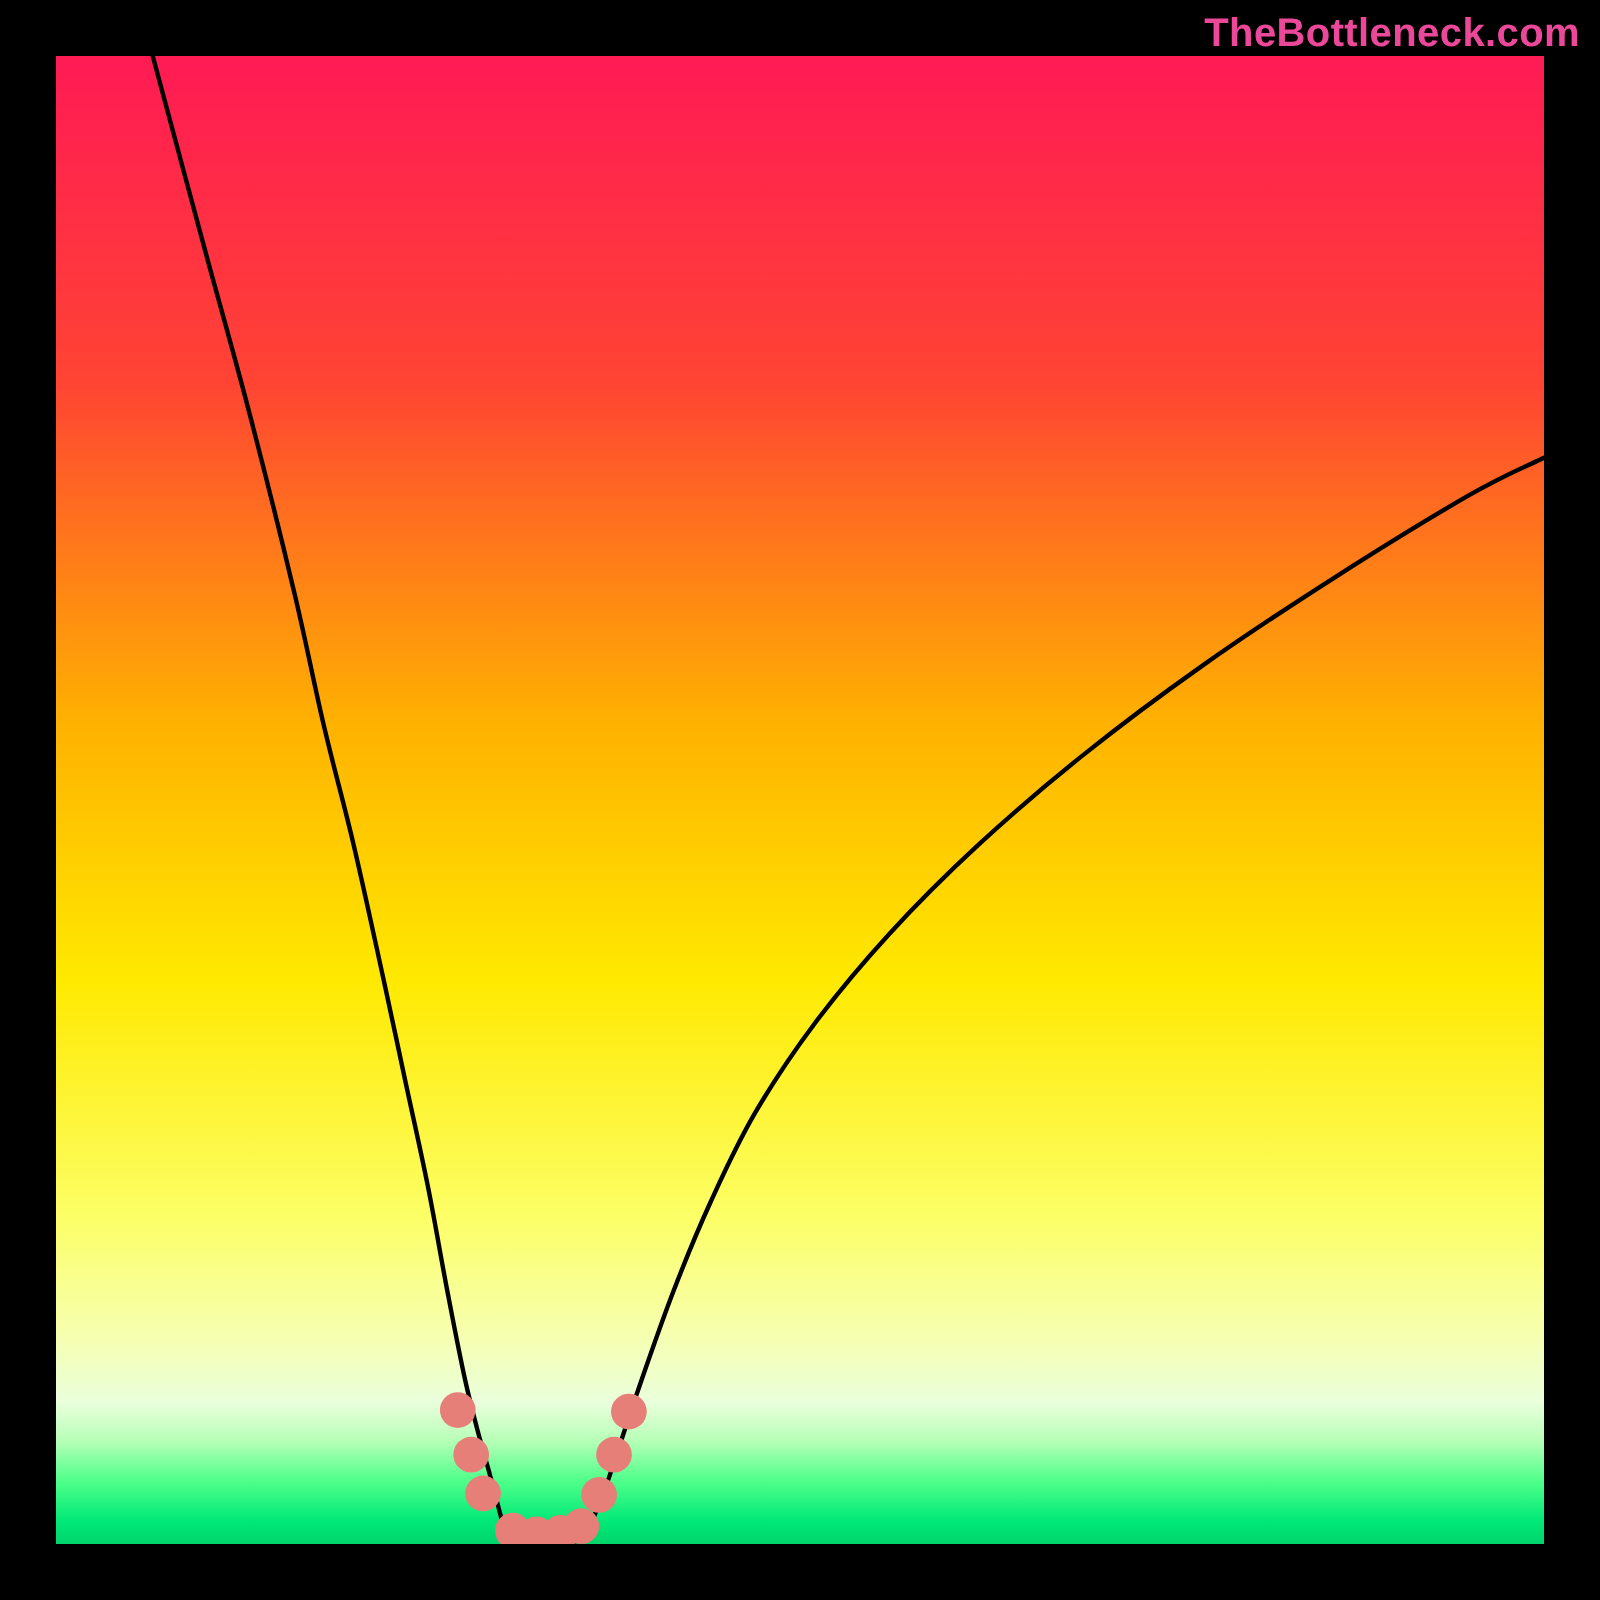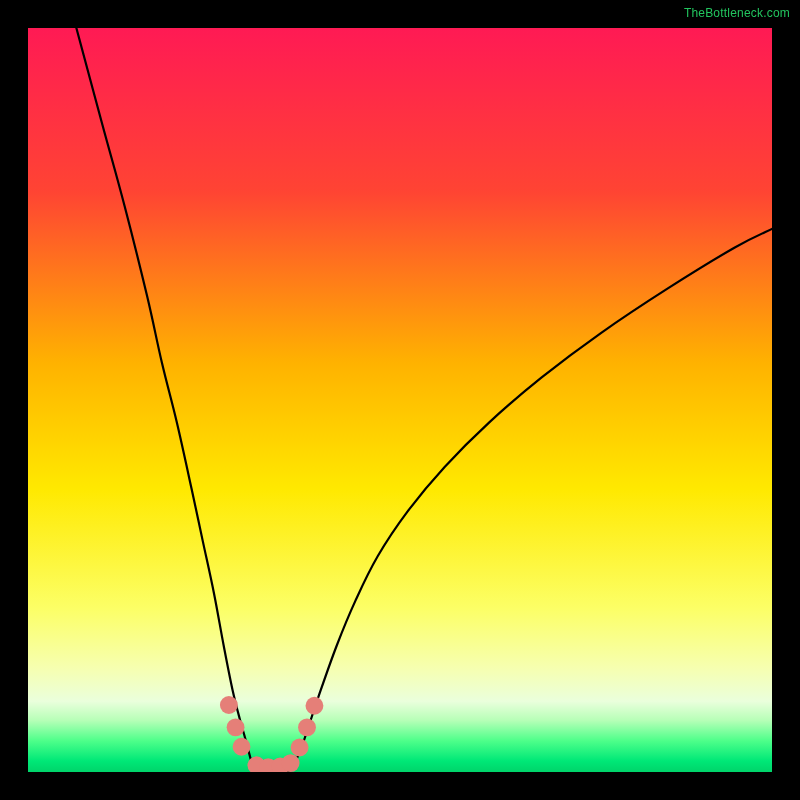--- a/index.html
+++ b/index.html
@@ -22,23 +22,23 @@
     left: 28px;
     top: 28px;
     width: 744px;
     height: 744px;
     overflow: hidden;
   }
   .watermark {
     position: absolute;
     top: 6px;
     right: 10px;
-    color: #22c55e;
-    font-size: 12px;
-    font-weight: 400;
+    color: #ec4899;
+    font-size: 20px;
+    font-weight: 700;
     letter-spacing: 0.2px;
     z-index: 20;
   }
   svg { display: block; }
 </style>
 </head>
 <body>
 
 <div class="frame">
   <div class="watermark">TheBottleneck.com</div>

